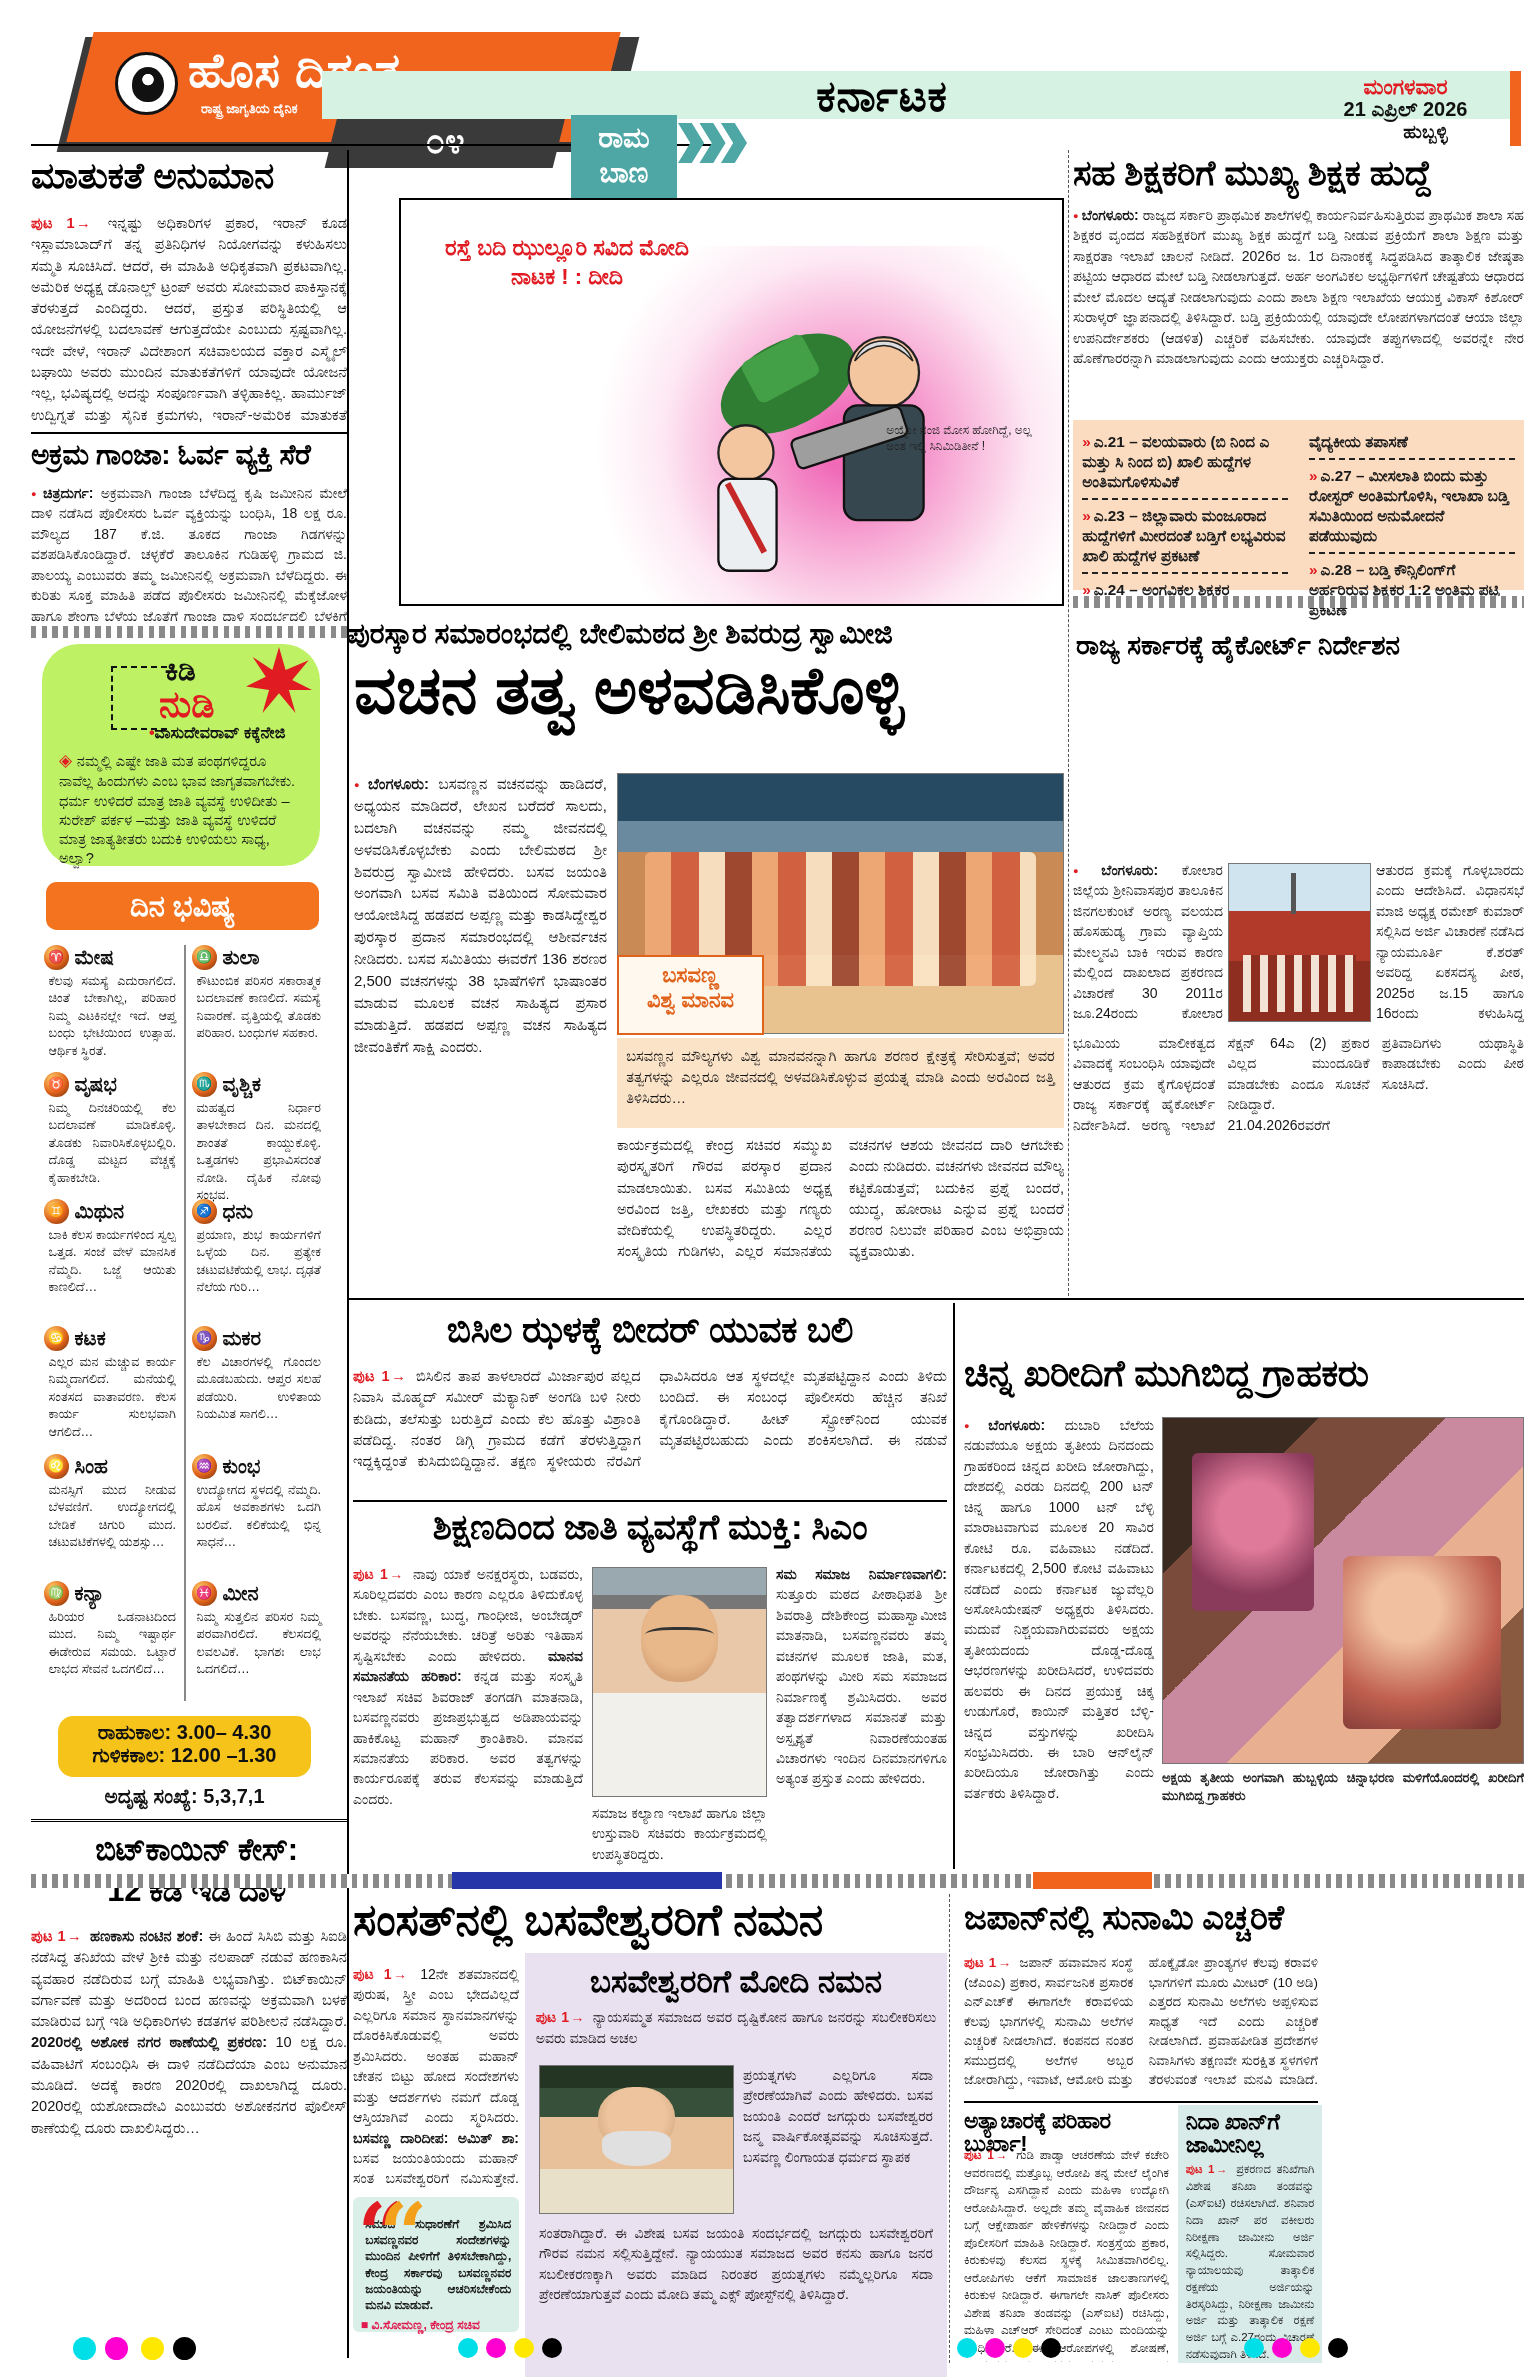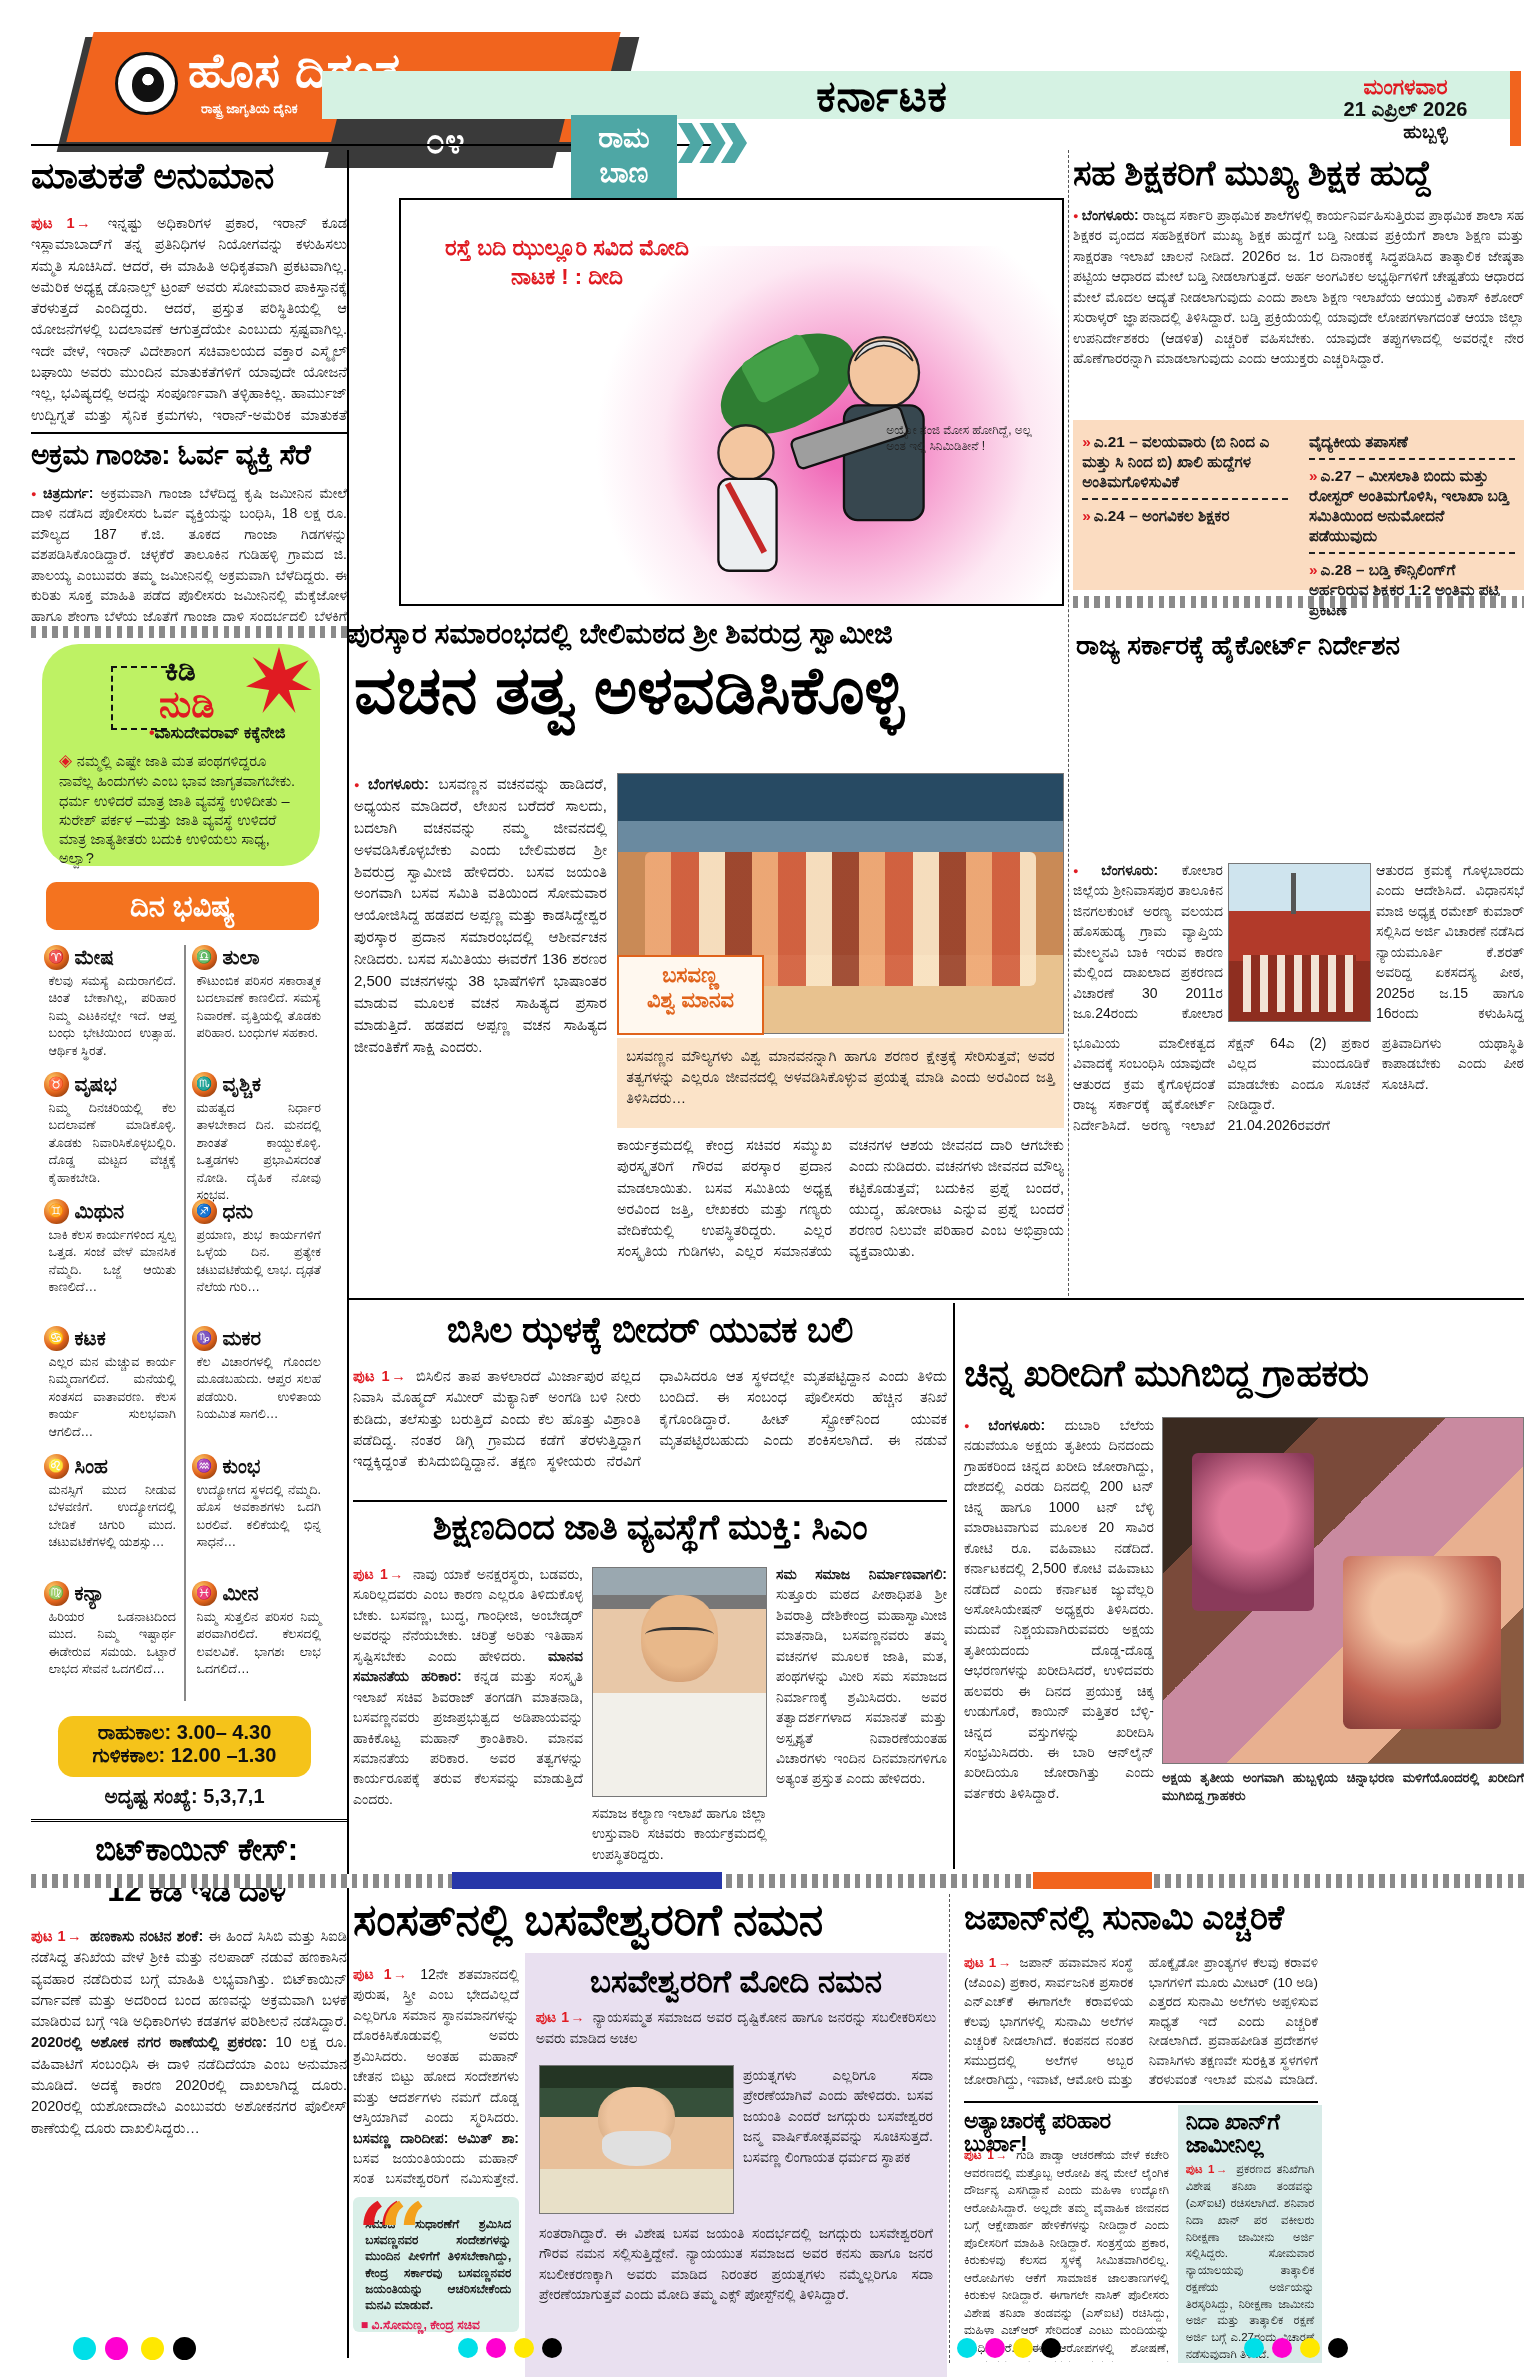--- a/index.html
+++ b/index.html
@@ -201,20 +201,21 @@
   <div class="abs body-txt" style="left:617px;top:1135px;width:447px;height:150px;overflow:hidden;column-count:2;column-gap:17px;">ಕಾರ್ಯಕ್ರಮದಲ್ಲಿ ಕೇಂದ್ರ ಸಚಿವರ ಸಮ್ಮುಖ ಪುರಸ್ಕೃತರಿಗೆ ಗೌರವ ಪರಸ್ಕಾರ ಪ್ರದಾನ ಮಾಡಲಾಯಿತು. ಬಸವ ಸಮಿತಿಯ ಅಧ್ಯಕ್ಷ ಅರವಿಂದ ಜತ್ತಿ, ಲೇಖಕರು ಮತ್ತು ಗಣ್ಯರು ವೇದಿಕೆಯಲ್ಲಿ ಉಪಸ್ಥಿತರಿದ್ದರು. ಎಲ್ಲರ ಸಂಸ್ಕೃತಿಯ ಗುಡಿಗಳು, ಎಲ್ಲರ ಸಮಾನತೆಯ ವಚನಗಳ ಆಶಯ ಜೀವನದ ದಾರಿ ಆಗಬೇಕು ಎಂದು ನುಡಿದರು. ವಚನಗಳು ಜೀವನದ ಮೌಲ್ಯ ಕಟ್ಟಿಕೊಡುತ್ತವೆ; ಬದುಕಿನ ಪ್ರಶ್ನೆ ಬಂದರೆ, ಯುದ್ಧ, ಹೋರಾಟ ಎನ್ನುವ ಪ್ರಶ್ನೆ ಬಂದರೆ ಶರಣರ ನಿಲುವೇ ಪರಿಹಾರ ಎಂಬ ಅಭಿಪ್ರಾಯ ವ್ಯಕ್ತವಾಯಿತು.</div>
 
   <div class="abs hl" style="left:1073px;top:155px;width:451px;font-size:35px;">ಸಹ ಶಿಕ್ಷಕರಿಗೆ ಮುಖ್ಯ ಶಿಕ್ಷಕ ಹುದ್ದೆ</div>
   <div class="abs body-txt" style="left:1073px;top:205px;width:451px;height:211px;overflow:hidden;font-size:14px;">
     <span class="dl">ಬೆಂಗಳೂರು:</span>
     <span>ರಾಜ್ಯದ ಸರ್ಕಾರಿ ಪ್ರಾಥಮಿಕ ಶಾಲೆಗಳಲ್ಲಿ ಕಾರ್ಯನಿರ್ವಹಿಸುತ್ತಿರುವ ಪ್ರಾಥಮಿಕ ಶಾಲಾ ಸಹ ಶಿಕ್ಷಕರ ವೃಂದದ ಸಹಶಿಕ್ಷಕರಿಗೆ ಮುಖ್ಯ ಶಿಕ್ಷಕ ಹುದ್ದೆಗೆ ಬಡ್ತಿ ನೀಡುವ ಪ್ರಕ್ರಿಯೆಗೆ ಶಾಲಾ ಶಿಕ್ಷಣ ಮತ್ತು ಸಾಕ್ಷರತಾ ಇಲಾಖೆ ಚಾಲನೆ ನೀಡಿದೆ. 2026ರ ಜ. 1ರ ದಿನಾಂಕಕ್ಕೆ ಸಿದ್ಧಪಡಿಸಿದ ತಾತ್ಕಾಲಿಕ ಜೇಷ್ಠತಾ ಪಟ್ಟಿಯ ಆಧಾರದ ಮೇಲೆ ಬಡ್ತಿ ನೀಡಲಾಗುತ್ತದೆ. ಅರ್ಹ ಅಂಗವಿಕಲ ಅಭ್ಯರ್ಥಿಗಳಿಗೆ ಚೇಷ್ಟತೆಯ ಆಧಾರದ ಮೇಲೆ ಮೊದಲ ಆದ್ಯತೆ ನೀಡಲಾಗುವುದು ಎಂದು ಶಾಲಾ ಶಿಕ್ಷಣ ಇಲಾಖೆಯ ಆಯುಕ್ತ ವಿಕಾಸ್ ಕಿಶೋರ್ ಸುರಾಳ್ಕರ್ ಜ್ಞಾಪನಾದಲ್ಲಿ ತಿಳಿಸಿದ್ದಾರೆ. ಬಡ್ತಿ ಪ್ರಕ್ರಿಯೆಯಲ್ಲಿ ಯಾವುದೇ ಲೋಪಗಳಾಗದಂತೆ ಆಯಾ ಜಿಲ್ಲಾ ಉಪನಿರ್ದೇಶಕರು (ಆಡಳಿತ) ಎಚ್ಚರಿಕೆ ವಹಿಸಬೇಕು. ಯಾವುದೇ ತಪ್ಪುಗಳಾದಲ್ಲಿ ಅವರನ್ನೇ ನೇರ ಹೊಣೆಗಾರರನ್ನಾಗಿ ಮಾಡಲಾಗುವುದು ಎಂದು ಆಯುಕ್ತರು ಎಚ್ಚರಿಸಿದ್ದಾರೆ.</span>
   </div>
   <div class="abs" style="left:1073px;top:420px;width:451px;height:170px;background:#fbdcc1;padding:6.1px 9.2px;display:flex;gap:21px;">
     <div style="flex:1;">
       <div class="sched-item"><span class="arrow-i">»</span><span>ಎ.21 – ವಲಯವಾರು (ಬಿ ನಿಂದ ಎ ಮತ್ತು ಸಿ ನಿಂದ ಬಿ) ಖಾಲಿ ಹುದ್ದೆಗಳ ಅಂತಿಮಗೊಳಿಸುವಿಕೆ</span></div>
+      <div class="sched-item"><span class="arrow-i">»</span><span>ಎ.23 – ಜಿಲ್ಲಾವಾರು ಮಂಜೂರಾದ ಹುದ್ದೆಗಳಿಗೆ ಮೀರದಂತೆ ಬಡ್ತಿಗೆ ಲಭ್ಯವಿರುವ ಖಾಲಿ ಹುದ್ದೆಗಳ ಪ್ರಕಟಣೆ</span></div>
       <div class="sched-item"><span class="arrow-i">»</span><span>ಎ.24 – ಅಂಗವಿಕಲ ಶಿಕ್ಷಕರ</span></div>
     </div>
     <div style="flex:1;">
       <div class="sched-item"><span>ವೈದ್ಯಕೀಯ ತಪಾಸಣೆ</span></div>
       <div class="sched-item"><span class="arrow-i">»</span><span>ಎ.27 – ಮೀಸಲಾತಿ ಬಿಂದು ಮತ್ತು ರೋಸ್ಟರ್ ಅಂತಿಮಗೊಳಿಸಿ, ಇಲಾಖಾ ಬಡ್ತಿ ಸಮಿತಿಯಿಂದ ಅನುಮೋದನೆ ಪಡೆಯುವುದು</span></div>
       <div class="sched-item"><span class="arrow-i">»</span><span>ಎ.28 – ಬಡ್ತಿ ಕೌನ್ಸಿಲಿಂಗ್‌ಗೆ ಅರ್ಹರಿರುವ ಶಿಕ್ಷಕರ 1:2 ಅಂತಿಮ ಪಟ್ಟಿ ಪ್ರಕಟಣೆ</span></div>
     </div>
   </div>
   <div class="abs filmstrip" style="left:1073px;top:596px;width:451px;height:12.3px;"></div>
 

